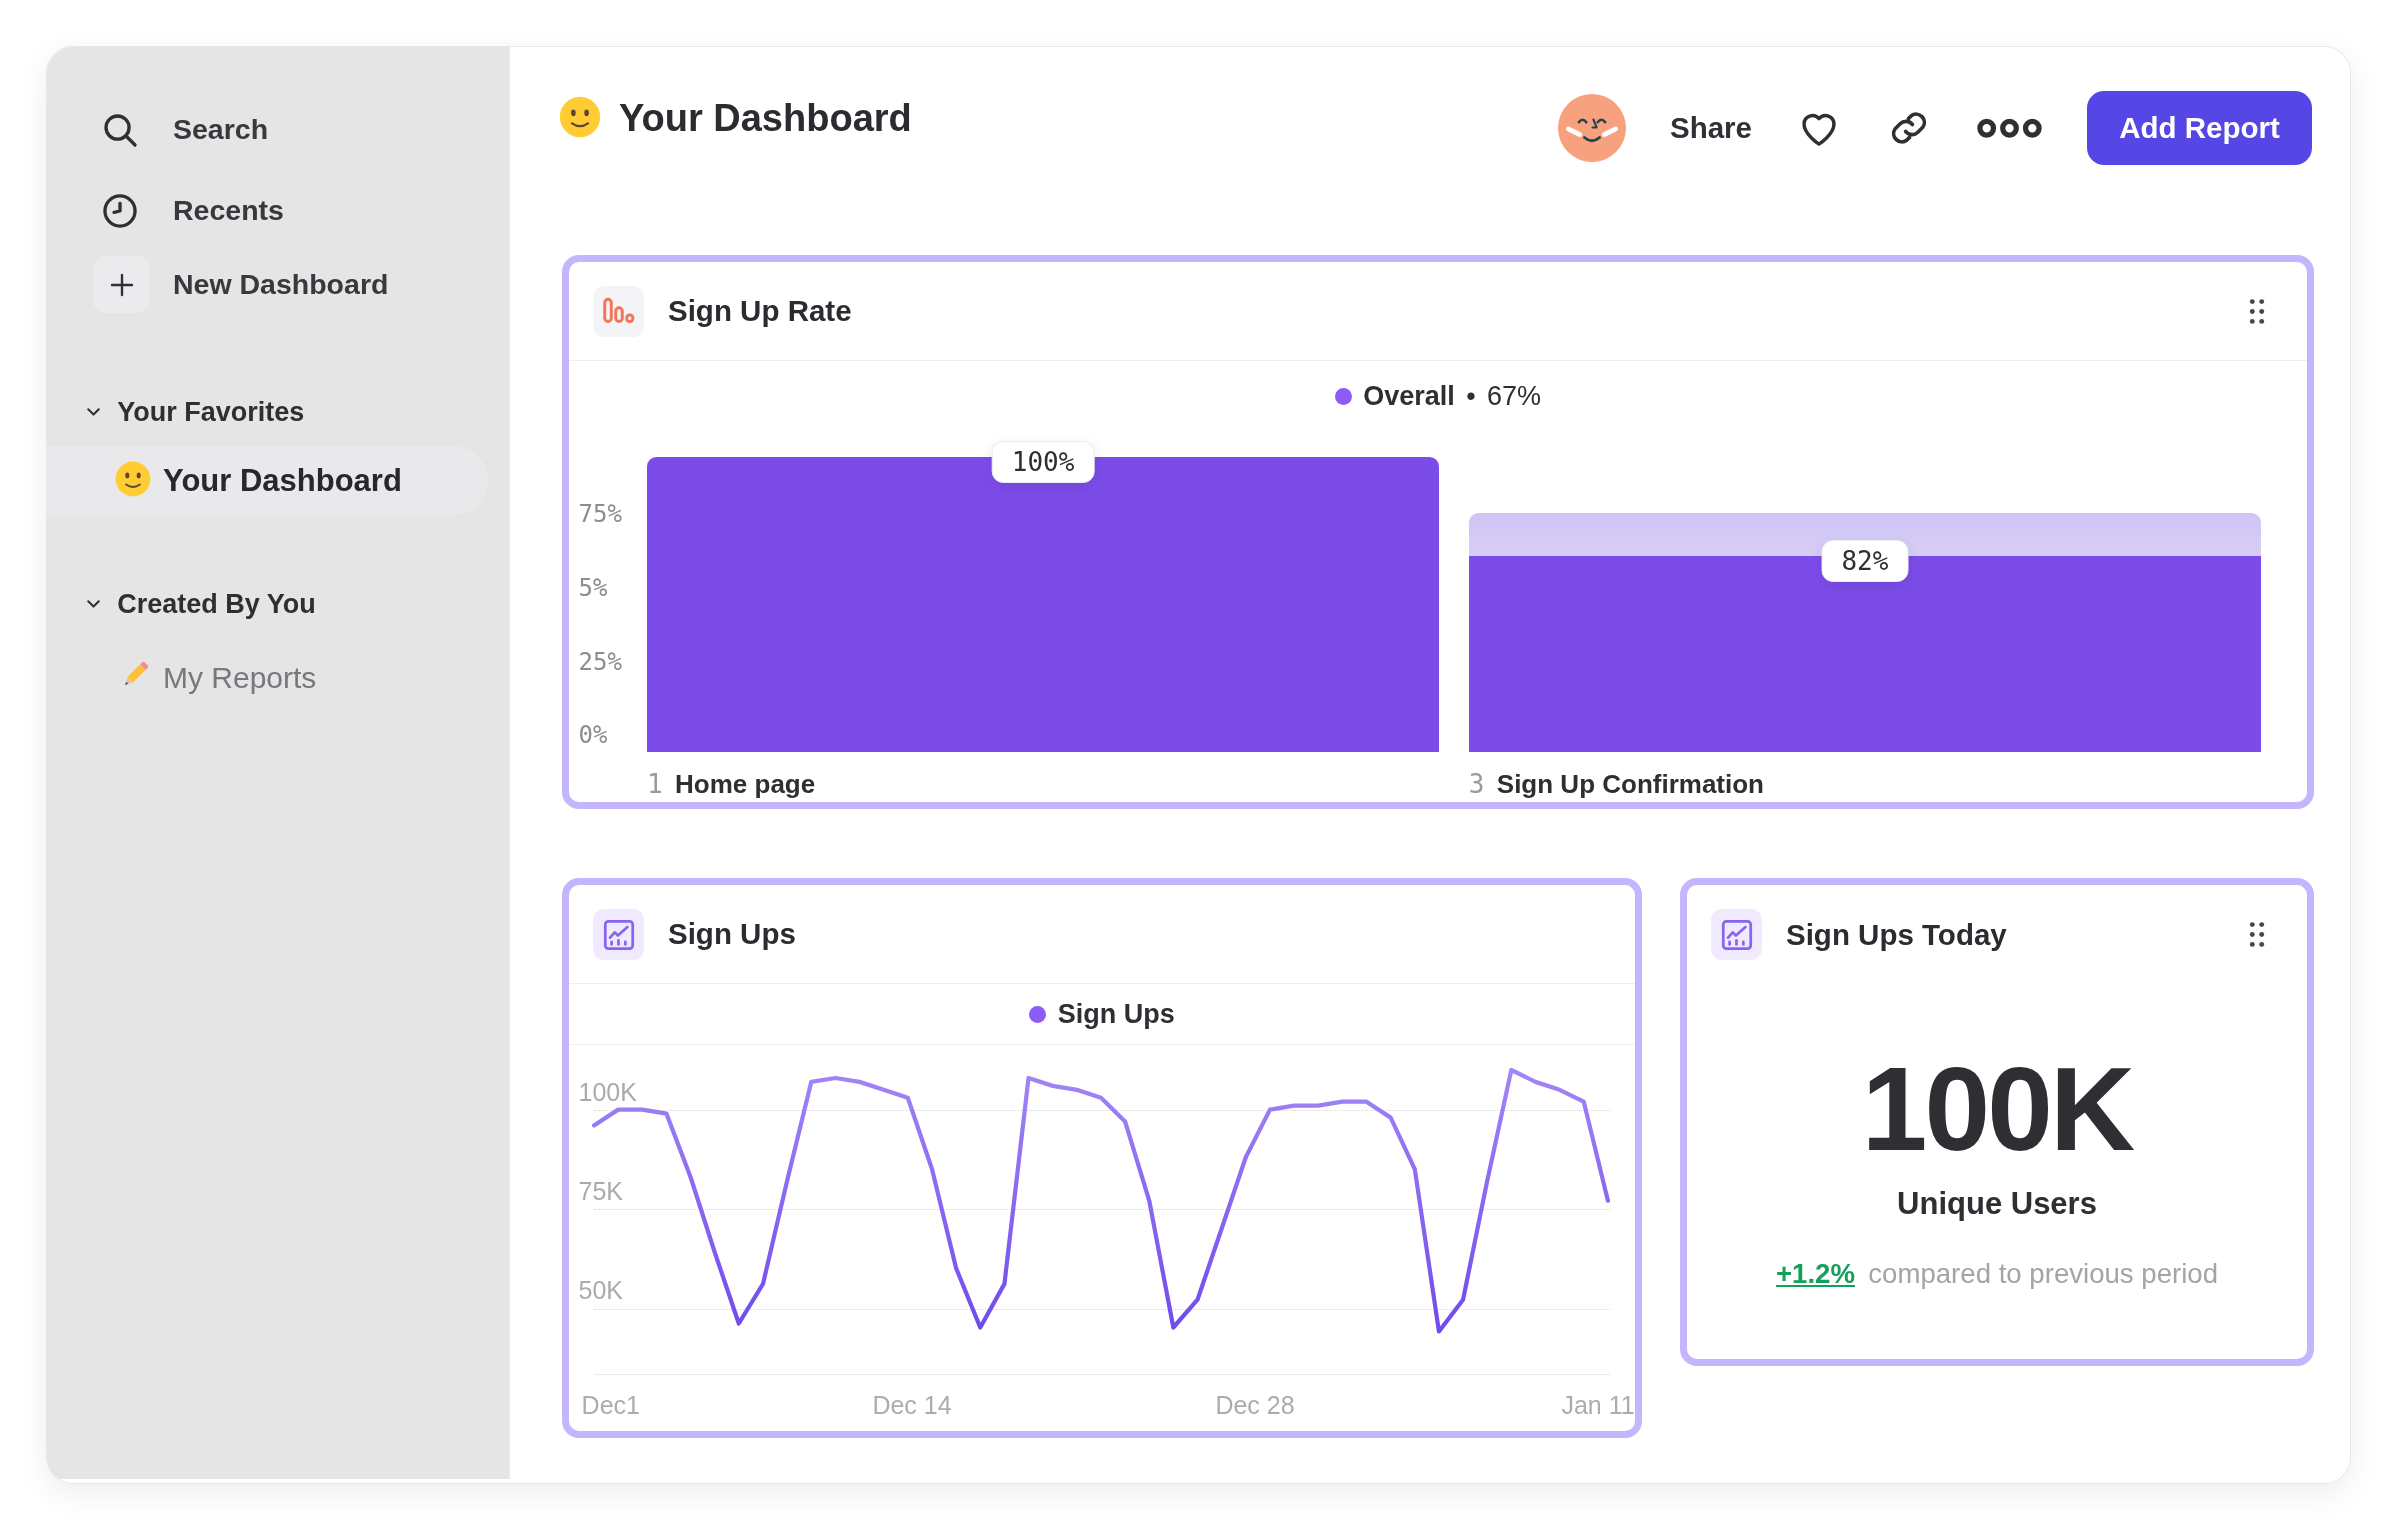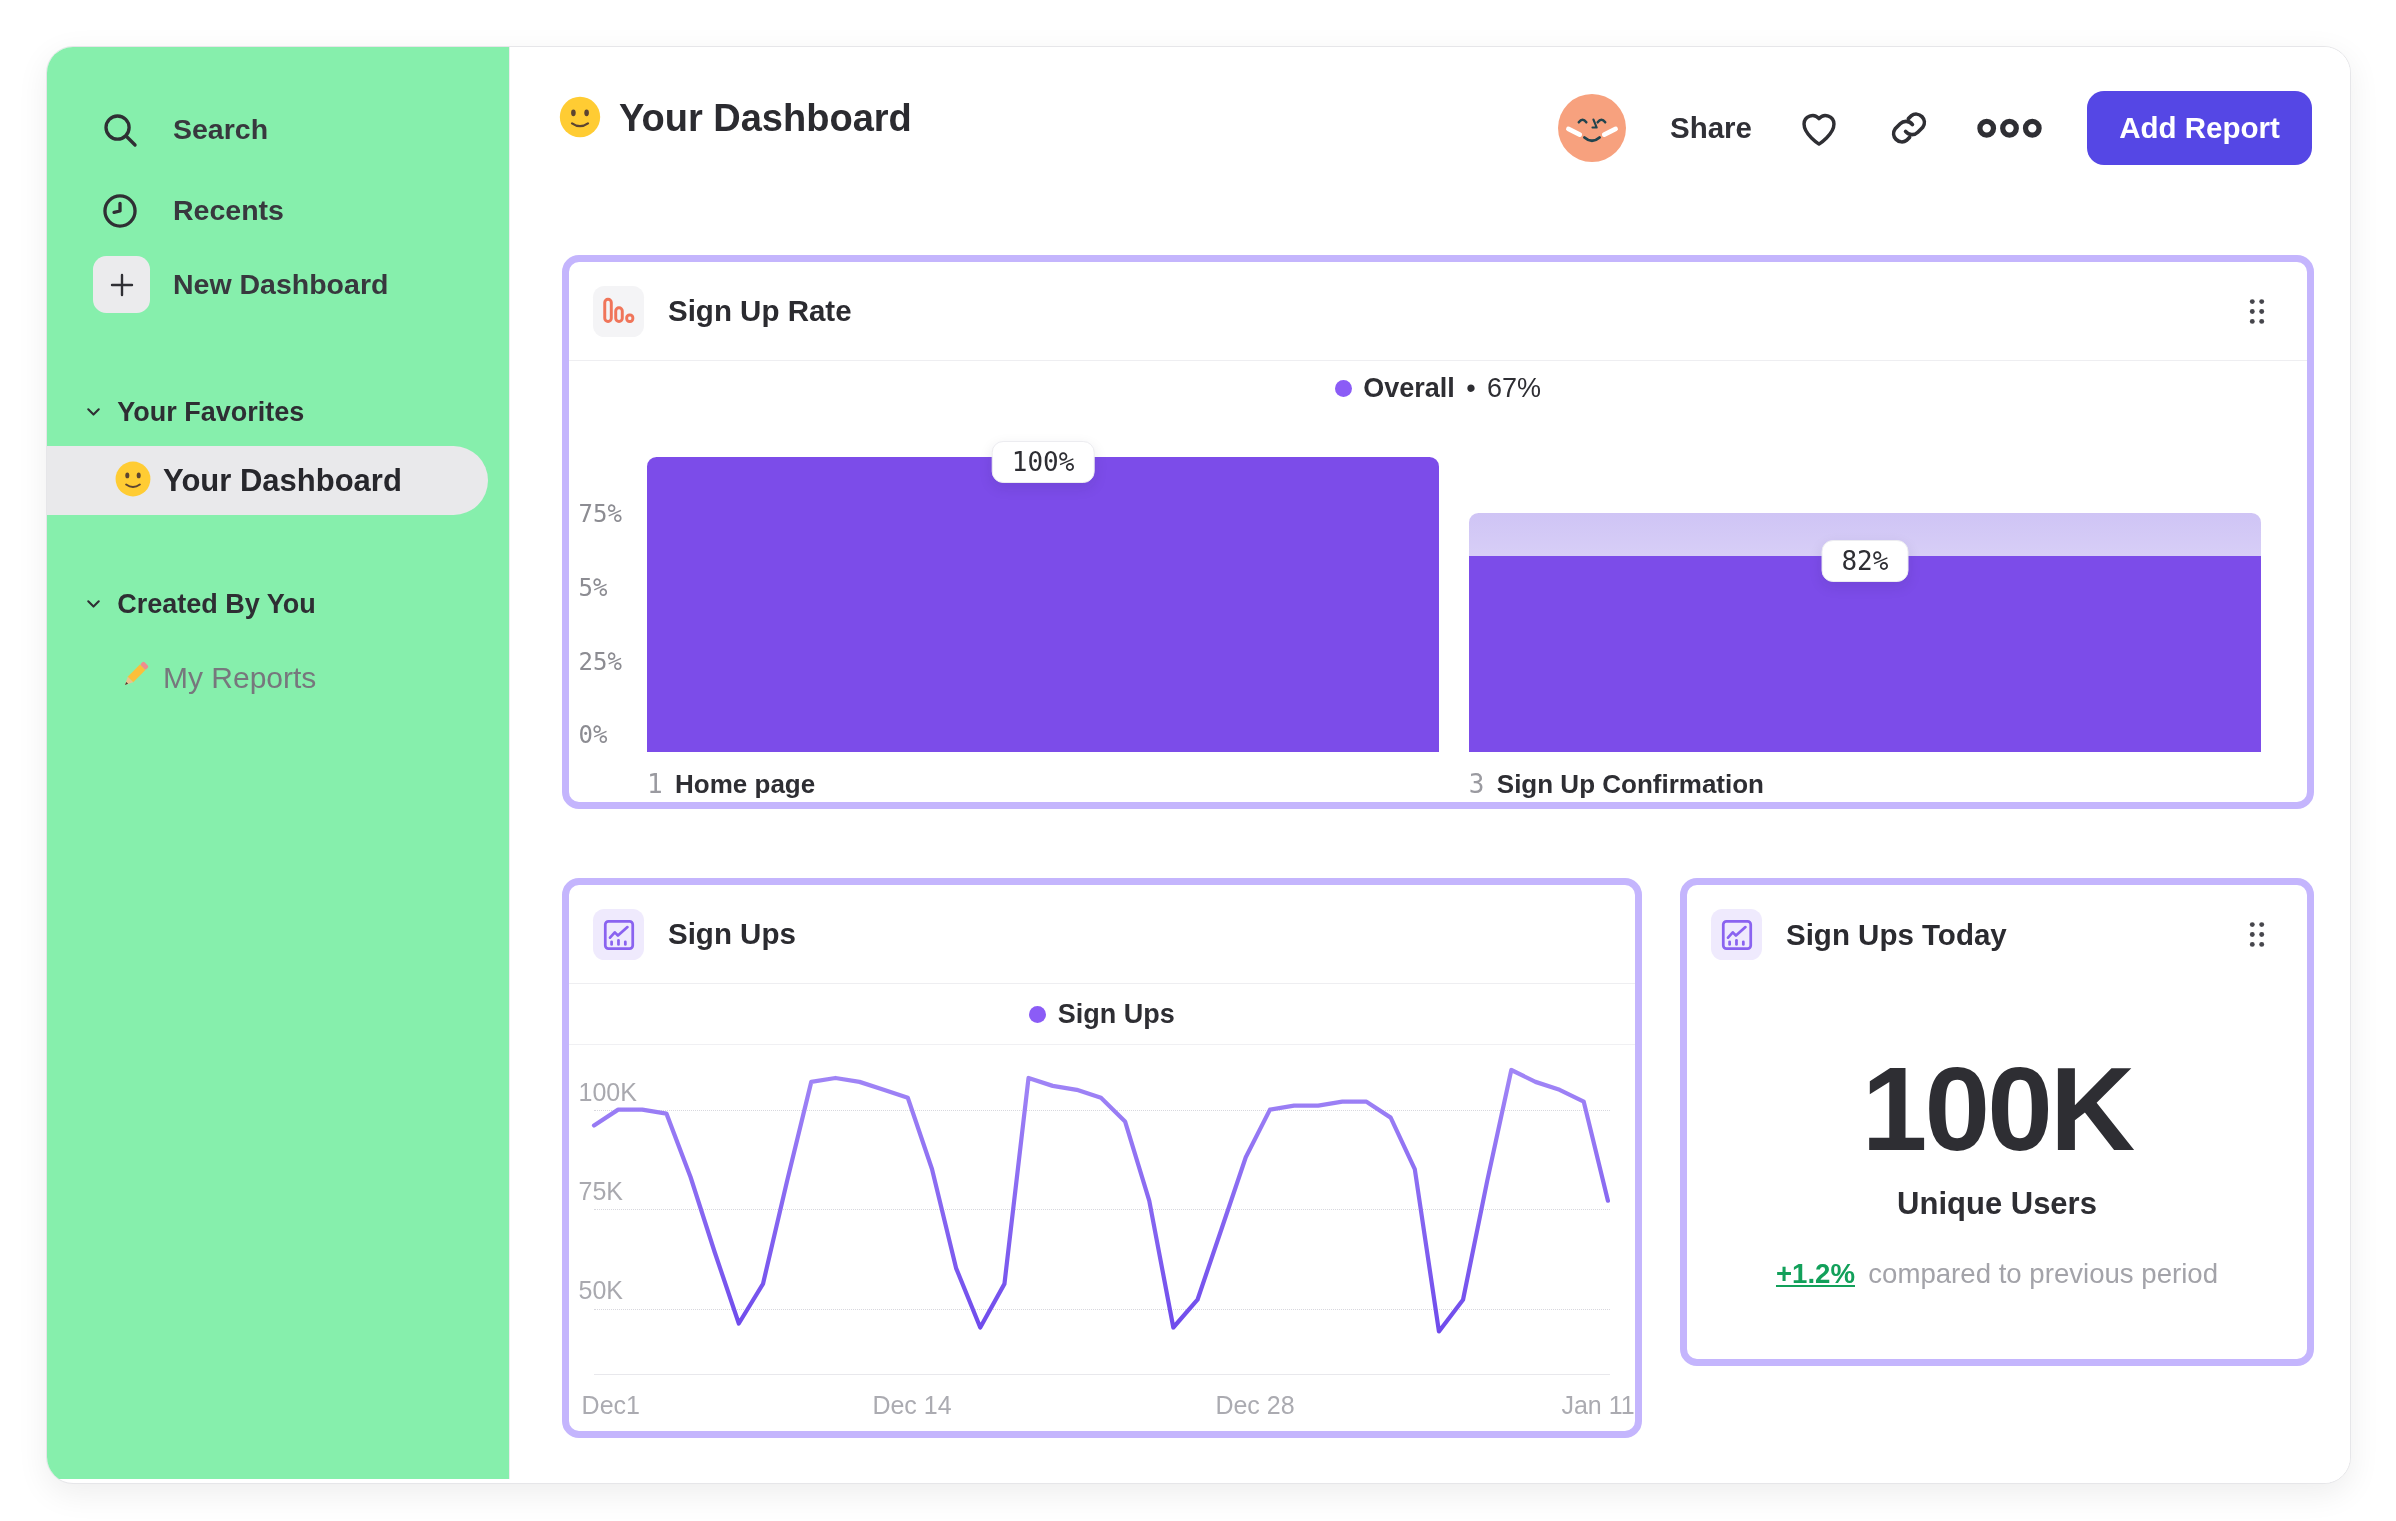--- a/index.html
+++ b/index.html
@@ -5,21 +5,21 @@
   * { margin:0; padding:0; box-sizing:border-box; }
   html,body { width:2397px; height:1522px; background:#ffffff; font-family:"Liberation Sans", sans-serif; }
   .mono { font-family:"DejaVu Sans Mono", monospace; }
 
   .window { position:absolute; left:46px; top:46px; width:2305px; height:1438px;
     background:#ffffff; border:1px solid #e6e6e9; border-radius:27px;
     box-shadow:0 9.5px 32px rgba(0,0,0,0.07); overflow:hidden; }
 
   
   .sidebar { position:absolute; left:0; top:0; bottom:4px; width:463px;
-    background:#86efac; border-right:1px solid #ececee; }
+    background:#e5e5e5; border-right:1px solid #ececee; }
   .side-item { position:absolute; left:0; width:100%; height:57px; display:flex; align-items:center; cursor:pointer; }
   .side-item .ic { position:absolute; left:49px; width:48px; height:48px; display:flex; align-items:center; justify-content:center; }
   .side-item .lbl { position:absolute; left:126px; font-size:28.5px; font-weight:600; color:#38383e; }
   .plus-sq { width:57px; height:57px; background:#ebebed; border-radius:13.3px; display:flex; align-items:center; justify-content:center; }
   .section-h { position:absolute; display:flex; align-items:center; gap:13.3px; left:36px; cursor:pointer; }
   .section-h .sh-lbl { font-size:27px; font-weight:700; color:#2e2e33; }
   .pill { position:absolute; left:0; top:399px; width:441px; height:69px; background:#e9e9eb;
     border-radius:0 38px 38px 0; display:flex; align-items:center; cursor:pointer; }
   .pill .emo { position:absolute; left:67px; }
   .pill .plbl { position:absolute; left:116px; font-size:31px; font-weight:600; color:#27272c; }
@@ -50,21 +50,21 @@
   .drag { position:absolute; right:42px; top:36px; cursor:grab; }
 
   .legend-row { display:flex; align-items:center; justify-content:center; gap:11.4px; }
   .legend-dot { width:17px; height:17px; border-radius:50%; background:#8b5cf6; }
   .legend-lbl { font-size:27px; font-weight:600; color:#2e2e33; }
   .legend-sep { font-size:27px; color:#2e2e33; }
   .legend-val { font-size:27px; font-weight:500; color:#2e2e33; }
 
   
   #funnel-card { left:52px; top:162px; width:1752px; height:554px; }
-  #funnel-legend { position:absolute; left:0; top:93px; width:100%; height:67px; }
+  #funnel-legend { position:absolute; left:0; top:101px; width:100%; height:67px; }
   #funnel-yticks { position:absolute; left:9.5px; top:195px; width:67px; height:295px; }
   #funnel-yticks span { position:absolute; left:0; font-size:24px; color:#8c8c92; line-height:28.5px; }
   #funnel-cols { position:absolute; left:78px; right:46px; top:195px; height:295px; display:flex; gap:29.5px; }
   .fcol { flex:1; position:relative; }
   .fghost { position:absolute; bottom:0; left:0; width:100%; border-radius:9.5px 9.5px 0 0;
     background:linear-gradient(180deg,#cfc4f5 0%, #efecfb 70%, #f9f8fe 100%); }
   .fsolid { position:absolute; bottom:0; left:0; width:100%; background:#7c4ce9; }
   .fsolid.rounded { border-radius:9.5px 9.5px 0 0; }
   .ftip { position:absolute; left:50%; transform:translateX(-50%); background:#ffffff;
     border:1px solid #ececf0; border-radius:11.4px; box-shadow:0 4.8px 13.3px rgba(30,30,60,0.10);

